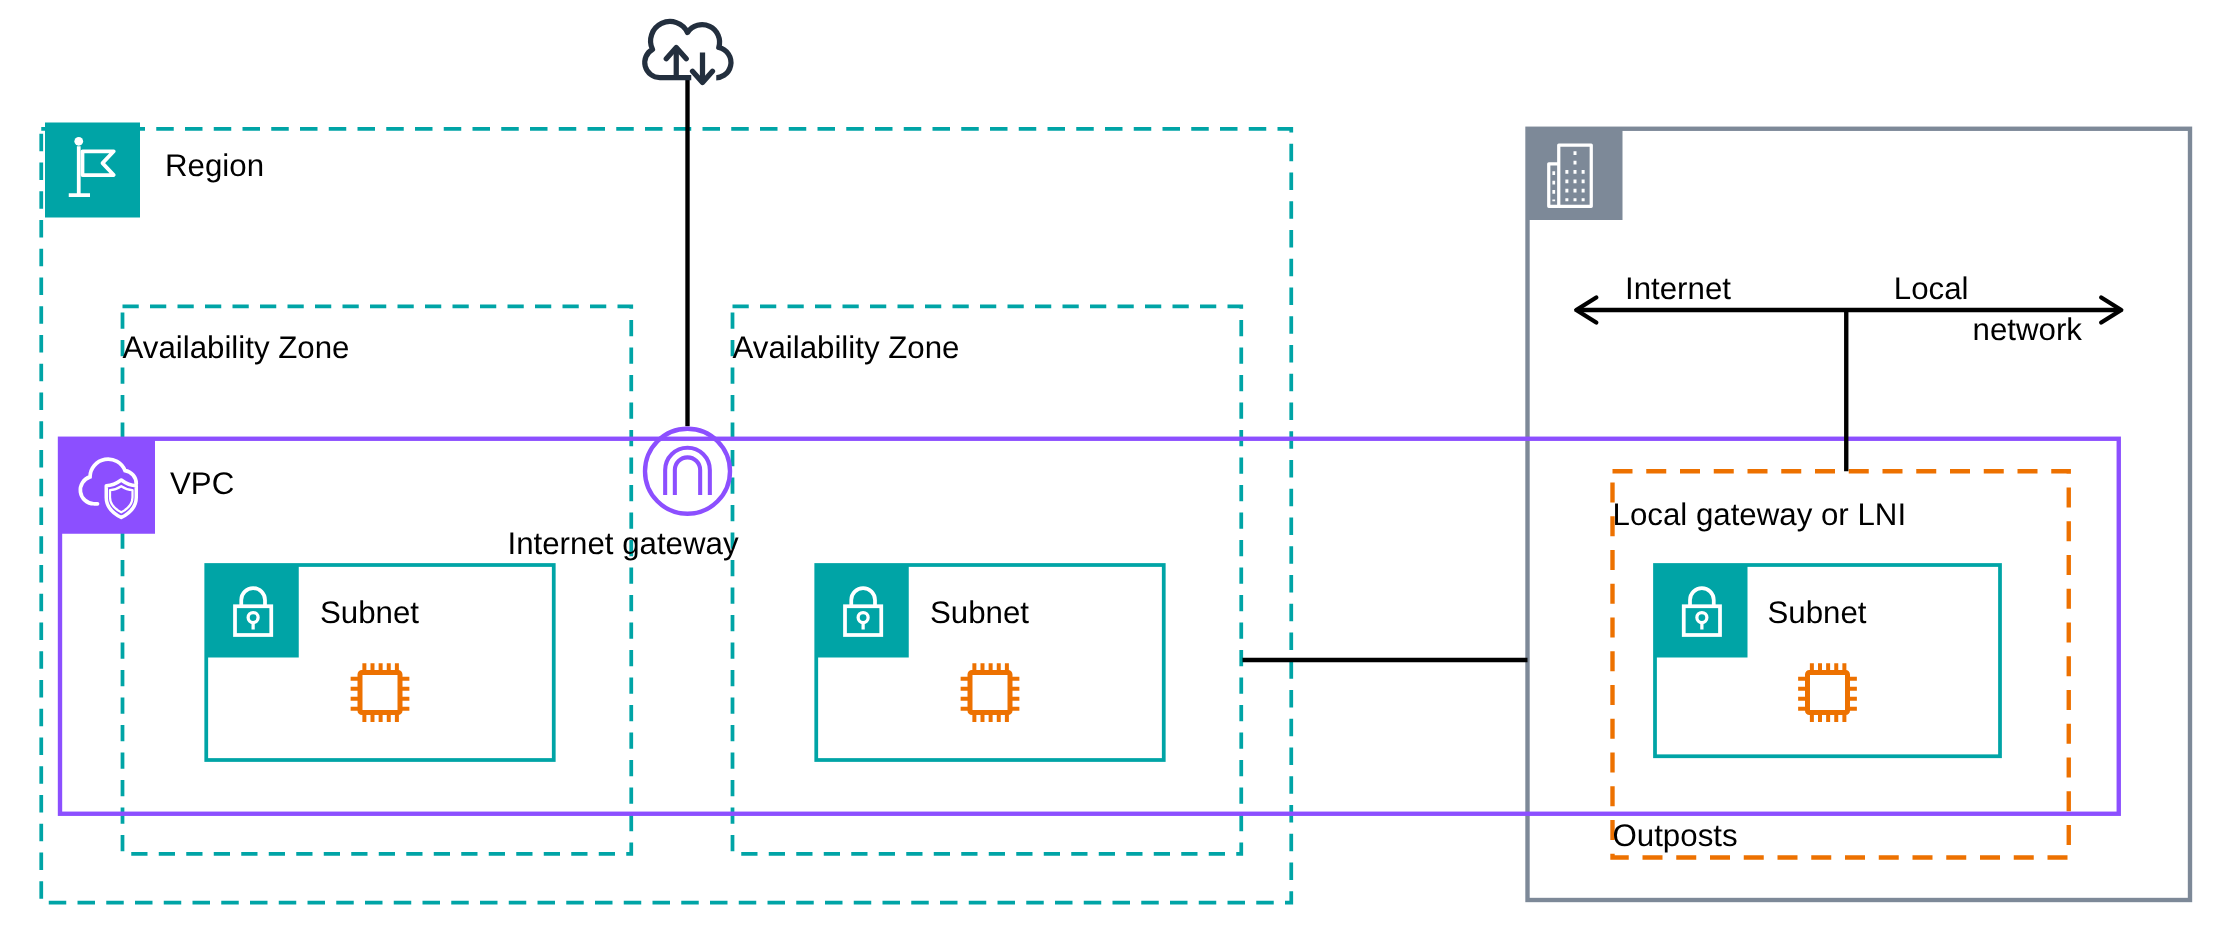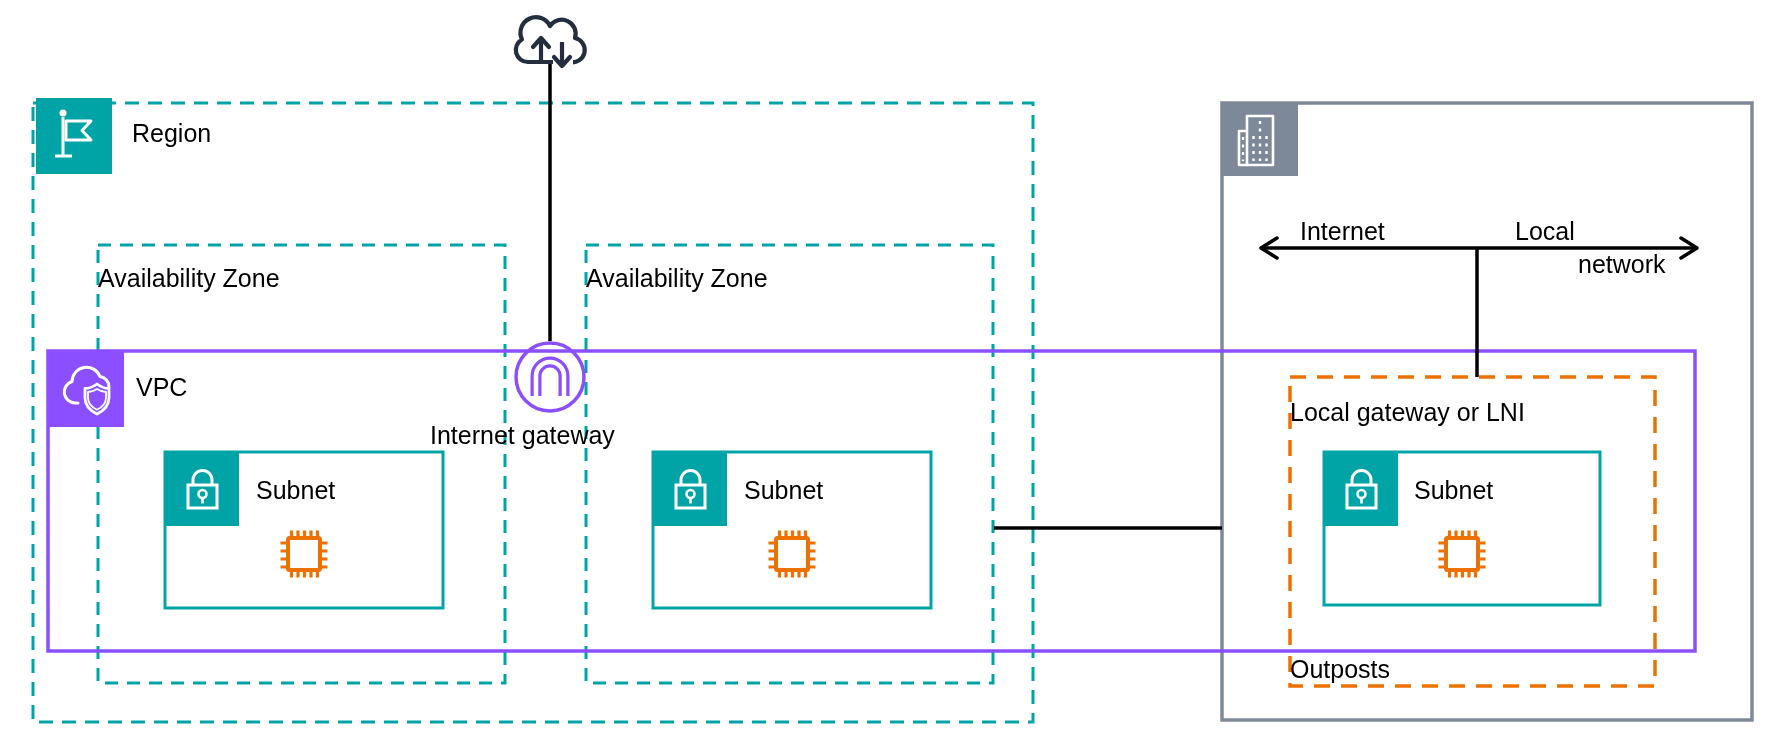--- a/index.html
+++ b/index.html
@@ -148,21 +148,21 @@
       <path d="M17.5 47 V53.5 M24 47 V53.5 M30.5 47 V53.5 M37 47 V53.5 M43.5 47 V53.5"></path>
       <path d="M6.5 19 H13 M6.5 27 H13 M6.5 35 H13 M6.5 43 H13"></path>
       <path d="M47 19 H53.5 M47 27 H53.5 M47 35 H53.5 M47 43 H53.5"></path>
     </g>
   </svg>
 
   <div class="lbl" style="left:132px;top:119px">Region</div>
   <div class="lbl ctr" style="left:98px;top:264px;width:407px">Availability Zone</div>
   <div class="lbl ctr" style="left:586px;top:264px;width:407px">Availability Zone</div>
   <div class="lbl" style="left:136px;top:373px">VPC</div>
-  <div class="lbl ctr" style="left:430px;top:421px;width:260px">Internet gateway</div>
+  <div class="lbl ctr" style="left:406px;top:421px;width:260px">Internet gateway</div>
   <div class="lbl" style="left:256px;top:476px">Subnet</div>
   <div class="lbl" style="left:744px;top:476px">Subnet</div>
   <div class="lbl" style="left:1414px;top:476px">Subnet</div>
   <div class="lbl ctr" style="left:1300px;top:217px;width:150px">Internet</div>
   <div class="lbl ctr" style="left:1515px;top:217px;width:140px">Local</div>
   <div class="lbl ctr" style="left:1578px;top:250px;width:170px">network</div>
   <div class="lbl ctr" style="left:1290px;top:398px;width:365px">Local gateway or LNI</div>
   <div class="lbl ctr" style="left:1290px;top:655px;width:365px">Outposts</div>
 
 </div>

